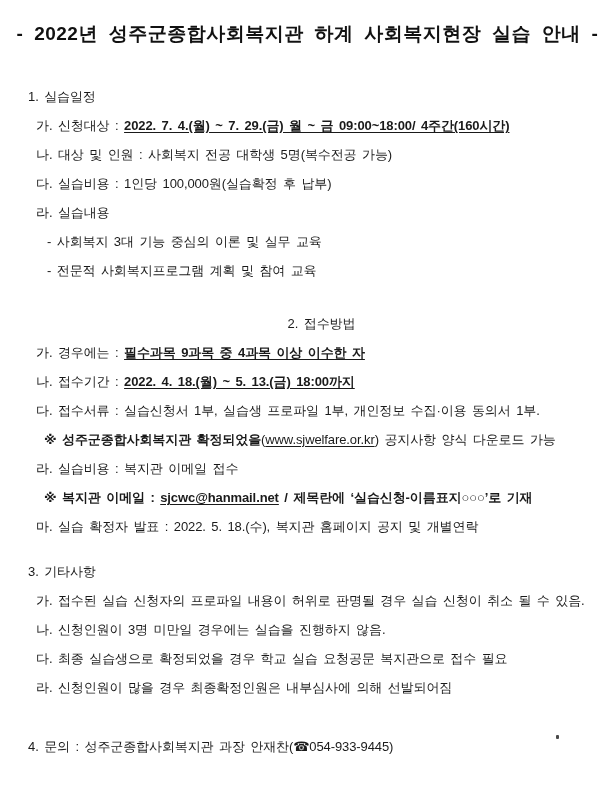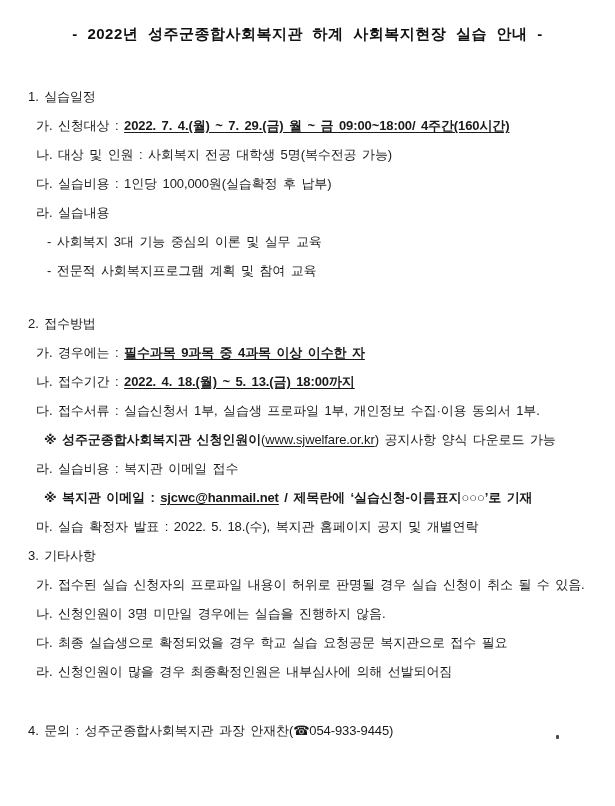--- a/index.html
+++ b/index.html
@@ -1,34 +1,34 @@
 <!DOCTYPE html>
 <html><head>
 <meta charset="utf-8">
 <style>
   html,body { margin:0; padding:0; background:#ffffff; }
   .page {
     width:615px; height:806px; background:#ffffff; position:relative; overflow:hidden;
     font-family:"Liberation Sans","DejaVu Sans",sans-serif; color:#1a1a1a;
   }
   .title {
-    padding-top:20px; text-align:center; font-size:15px; font-weight:bold;
+    padding-top:20px; text-align:center; font-size:19px; font-weight:bold;
     letter-spacing:0.5px; word-spacing:5px; line-height:28px; color:#111;
     white-space:nowrap;
   }
   .content { margin-top:34px; }
   .line {
     font-size:13px; line-height:29px; white-space:nowrap; word-spacing:2px;
     letter-spacing:-0.1px;
   }
-  .heading { margin-left:28px; }
+  .heading { margin-left:28px;margin-top:16px; }
   .item    { margin-left:36px; }
   .sub     { margin-left:47px; }
   .note    { margin-left:44px; }
-  .gap-s2  { margin-top:24px; }
+  .gap-s2  { margin-top:24px;text-align:center; }
   .gap-s3  { }
   .gap-s4  { margin-top:30px; }
   .b { font-weight:bold; }
   .u { text-decoration:underline; text-underline-offset:2px; }
   .speck {
     position:absolute; left:556px; top:735px; width:3px; height:4px;
     background:#4a4a4a; border-radius:1px;
   }
 </style>
 </head>
@@ -52,21 +52,21 @@
 
     <div class="line heading gap-s2">2. 접수방법</div>
     <div class="line item">
       <span>가. 경우에는 : </span><span class="b u">필수과목 9과목 중 4과목 이상 이수한 자</span>
     </div>
     <div class="line item">
       <span>나. 접수기간 : </span><span class="b u">2022. 4. 18.(월) ~ 5. 13.(금) 18:00까지</span>
     </div>
     <div class="line item">다. 접수서류 : 실습신청서 1부, 실습생 프로파일 1부, 개인정보 수집·이용 동의서 1부.</div>
     <div class="line note">
-      <span class="b">※ 성주군종합사회복지관 신청인원이</span><span>(</span><span class="u">www.sjwelfare.or.kr</span><span>) 공지사항 양식 다운로드 가능</span>
+      <span class="b">※ 성주군종합사회복지관 확정되었을</span><span>(</span><span class="u">www.sjwelfare.or.kr</span><span>) 공지사항 양식 다운로드 가능</span>
     </div>
     <div class="line item">라. 실습비용 : 복지관 이메일 접수</div>
     <div class="line note b">
       <span>※ 복지관 이메일 : </span><span class="u">sjcwc@hanmail.net</span><span> / 제목란에 ‘실습신청-이름표지○○○’로 기재</span>
     </div>
     <div class="line item">마. 실습 확정자 발표 : 2022. 5. 18.(수), 복지관 홈페이지 공지 및 개별연락</div>
 
     <div class="line heading gap-s3">3. 기타사항</div>
     <div class="line item">가. 접수된 실습 신청자의 프로파일 내용이 허위로 판명될 경우 실습 신청이 취소 될 수 있음.</div>
     <div class="line item">나. 신청인원이 3명 미만일 경우에는 실습을 진행하지 않음.</div>

